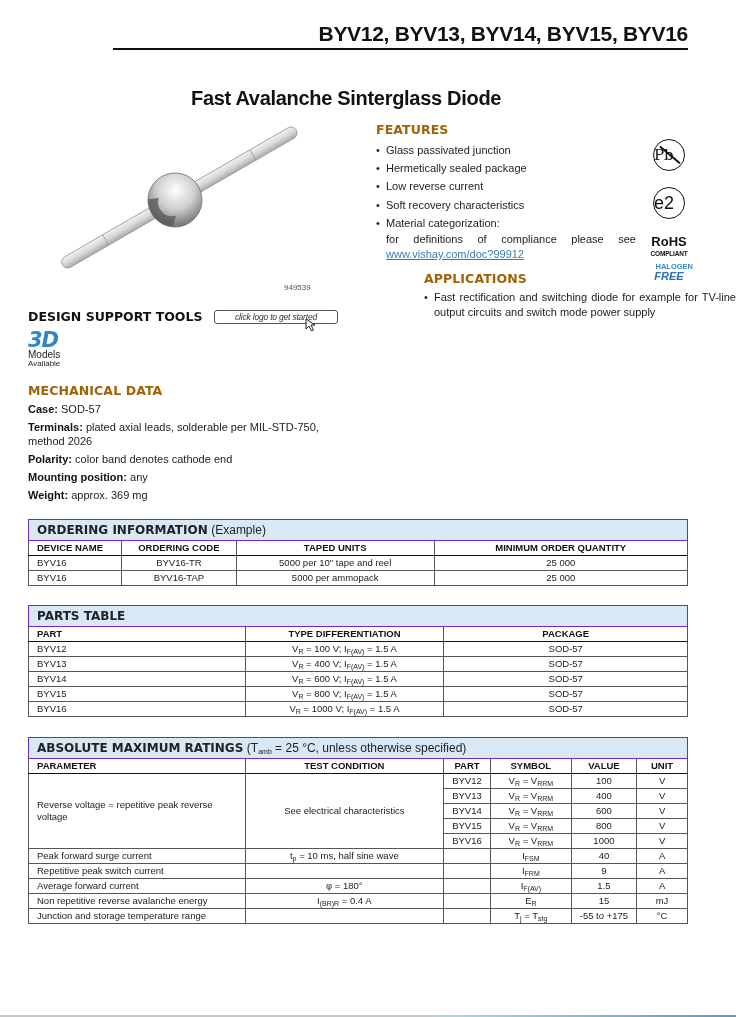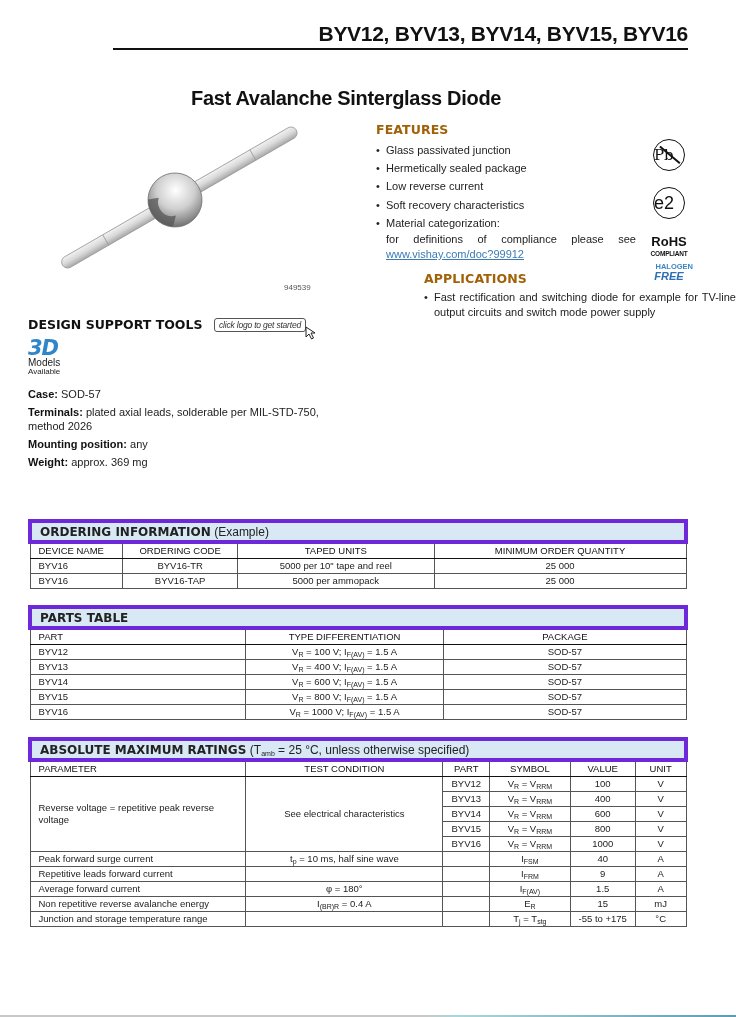--- a/index.html
+++ b/index.html
@@ -32,42 +32,42 @@
   .circle-logo { width: 32px; height: 32px; border: 1.6px solid #111; border-radius: 50%; margin: 16px auto; display: flex; align-items: center; position: relative; }
   .pb-text { font-family: "DejaVu Serif", serif; font-size: 15px; color: #111; }
   .pb-slash { position: absolute; left: 3px; top: 14px; width: 26px; height: 1.6px; background: #111; transform: rotate(40deg); }
   .e2-text { font-size: 18px; color: #111; }
   .rohs { font-size: 13px; font-weight: bold; color: #111; margin-top: 6px; line-height: 13px; }
   .compliant { font-size: 6.5px; font-weight: bold; color: #111; letter-spacing: -0.2px; margin-top: 2px; }
   .halogen { font-size: 7.5px; font-weight: bold; color: #3a86c4; margin-top: 5px; text-align: right; }
   .free { font-size: 11px; font-weight: bold; font-style: italic; color: #2d6fb3; line-height: 11px; }
 
   
-  .dst { position: absolute; left: 28px; top: 317px; }
+  .dst { position: absolute; left: 28px; top: 309px; }
   .dst-head { font-family: "DejaVu Sans", sans-serif; font-weight: bold; font-size: 12.5px; color: #111; }
-  .dst-btn { position: absolute; left: 186px; top: 1px; width: 92px; height: 14px; border: 1px solid #555; border-radius: 3px; font-size: 8.5px; font-style: italic; color: #333; text-align: center; line-height: 12px; cursor: pointer; white-space: nowrap; letter-spacing: -0.2px; }
+  .dst-btn { position: absolute; left: 186px; top: 1px; width: 124px; height: 14px; border: 1px solid #555; border-radius: 3px; font-size: 8.5px; font-style: italic; color: #333; text-align: center; line-height: 12px; cursor: pointer; white-space: nowrap; letter-spacing: -0.2px; }
   .cursor-icon { position: absolute; left: 277px; top: 9px; width: 14px; height: 14px; }
   .logo-3d { position: absolute; left: 0; top: 22px; width: 50px; cursor: pointer; }
   .logo-3d .big { font-family: "DejaVu Sans", sans-serif; font-weight: bold; font-style: italic; font-size: 21px; color: #2f86c8; line-height: 19px; letter-spacing: -1px; }
   .logo-3d .models { font-size: 10px; color: #222; line-height: 10px; }
   .logo-3d .avail { font-size: 8px; color: #222; line-height: 8px; }
 
   
   .mech { position: absolute; left: 28px; top: 383px; width: 330px; }
   .mech-row { font-size: 11px; color: #222; line-height: 14px; margin-top: 4px; }
   .mech-row b { font-weight: bold; color: #111; }
   .mech .sec-head { margin-bottom: 4px; }
 
   
   table.ds { position: absolute; left: 28px; width: 660px; border-collapse: collapse; font-size: 9.5px; color: #222; }
   table.ds td, table.ds th { border: 1px solid #555; padding: 0 8px; height: 15px; line-height: 14px; white-space: nowrap; }
-  table.ds .band td { background: #d8e9f5; border: 4px solid #6d28d9; height: 21px; font-size: 12.5px; }
+  table.ds .band td { background: #d8e9f5; border: 1px solid #6d28d9; height: 21px; font-size: 12.5px; }
   table.ds .band b { font-family: "DejaVu Sans", sans-serif; font-weight: bold; font-size: 12px; }
   table.ds .band span { font-weight: normal; font-size: 12px; }
-  table.ds th { font-weight: normal; font-size: 9.5px; color: #111; border-bottom: 1.5px solid #111; margin-top: 24px; }
+  table.ds th { font-weight: bold; font-size: 9.5px; color: #111; border-bottom: 1.5px solid #111; margin-top: 24px; }
   table.ds .left { text-align: left; }
   table.ds .center { text-align: center; }
   table.ds sub { font-size: 7px; vertical-align: -2px; line-height: 0; }
 
   .footer-rule { position: absolute; left: 0; right: 0; bottom: 0; height: 2px; background: linear-gradient(90deg, #c8c8c8 0%, #c8c8c8 58%, #a8d8d8 62%, #5e9ab8 100%); }
 </style>
 </head>
 <body>
 
 <div class="header-title">BYV12, BYV13, BYV14, BYV15, BYV16</div>
@@ -140,22 +140,24 @@
     <path d="M1 1 L1 11 L4 8 L6.5 13 L8.5 12 L6 7 L10 7 Z" fill="#fff" stroke="#222" stroke-width="1"></path>
   </svg>
   <div class="logo-3d">
     <div class="big">3D</div>
     <div class="models">Models</div>
     <div class="avail">Available</div>
   </div>
 </div>
 
 <div class="mech">
+  <div class="sec-head">MECHANICAL DATA</div>
   <div class="mech-row"><b>Case:</b> <span>SOD-57</span></div>
   <div class="mech-row"><b>Terminals:</b> <span>plated axial leads, solderable per MIL-STD-750, method 2026</span></div>
+  <div class="mech-row"><b>Polarity:</b> <span>color band denotes cathode end</span></div>
   <div class="mech-row"><b>Mounting position:</b> <span>any</span></div>
   <div class="mech-row"><b>Weight:</b> <span>approx. 369 mg</span></div>
 </div>
 
 <table class="ds" style="top:519px;">
   <colgroup>
       <col style="width:93px">
       <col style="width:115px">
       <col style="width:198px">
       <col style="width:254px">
@@ -283,21 +285,21 @@
   </tr>
   <tr style="border-top:1.5px solid #111;">
     <td class="left">Peak forward surge current</td>
     <td class="center"><span>t</span><sub>p</sub><span> = 10 ms, half sine wave</span></td>
     <td class="center"></td>
     <td class="center"><span>I</span><sub>FSM</sub></td>
     <td class="center">40</td>
     <td class="center">A</td>
   </tr>
   <tr>
-    <td class="left">Repetitive leads forward current</td>
+    <td class="left">Repetitive peak switch current</td>
     <td class="center"></td>
     <td class="center"></td>
     <td class="center"><span>I</span><sub>FRM</sub></td>
     <td class="center">9</td>
     <td class="center">A</td>
   </tr>
   <tr>
     <td class="left">Average forward current</td>
     <td class="center">φ = 180°</td>
     <td class="center"></td>

